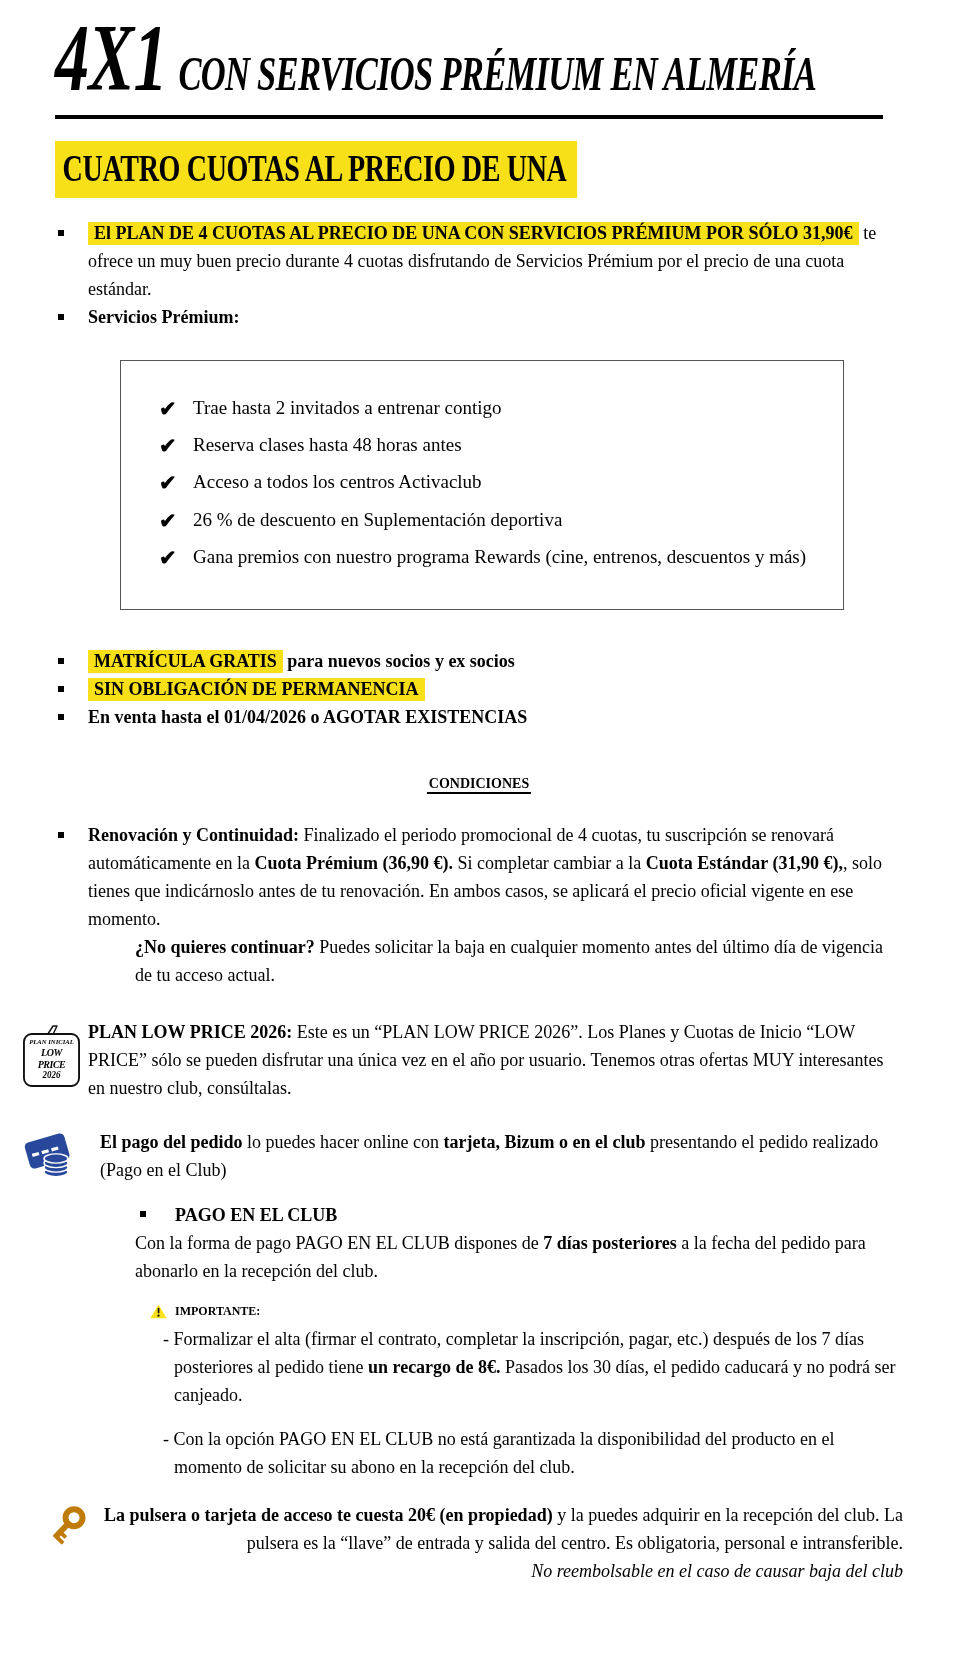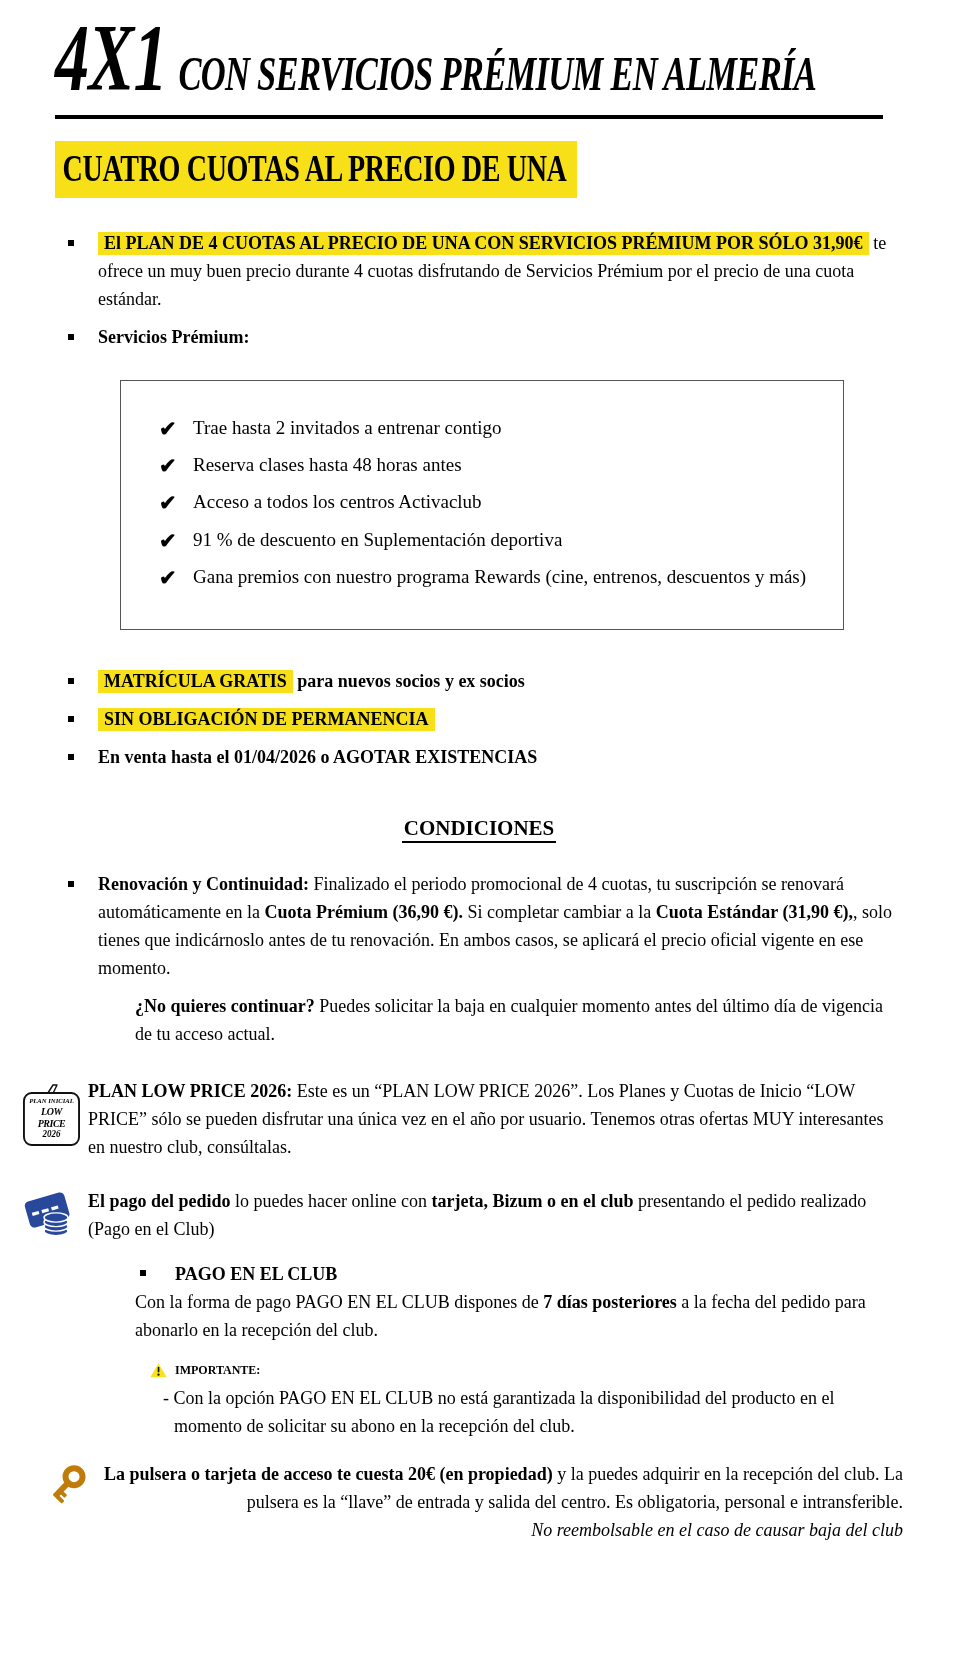--- a/index.html
+++ b/index.html
@@ -27,38 +27,38 @@
     margin-bottom:22px;
   }
 
   
   .body-txt{font-size:18px;line-height:1.55;}
   b{font-weight:bold;}
   .hl{background:#F7E017;font-weight:bold;padding:1px 6px 2px 6px;}
   .it{font-style:italic;}
 
   ul.main{list-style:none;margin:0;padding:0;}
-  li.mb{position:relative;padding-left:33px;margin:10px;}
+  li.mb{position:relative;padding-left:33px;margin:0;}
   li.mb::before{content:"";position:absolute;left:3px;top:10px;width:6px;height:6px;background:#000;}
 
   .gap22{margin-bottom:22px;} .gap20{margin-bottom:20px;} .gap30{margin-bottom:30px;}
   .gap16{margin-bottom:16px;} .gap26{margin-bottom:26px;} .gap34{margin-bottom:34px;text-align:right;}
-  .gap14{margin-bottom:14px;}
+  .gap14{margin-bottom:14px;gap:12px;}
 
   
   .svc-box{
     margin:28px 0 38px 65px;width:660px;border:1.5px solid #555;
     padding:30px 24px 32px 38px;
   }
   .svc-item{display:flex;font-size:19px;line-height:1.78;}
   .check{width:34px;font-size:21px;font-weight:bold;flex:0 0 34px;}
 
   
   .cond-head{
-    text-align:center;font-size:21px;font-weight:bold;margin:44px 0 30px 0;
+    text-align:center;font-size:14px;font-weight:bold;margin:44px 0 30px 0;
   }
   .cond-head span{border-bottom:2.5px solid #000;padding:0 2px 1px 2px;}
 
   .indent1{margin-left:80px;}
 
   
   .icon-row{display:flex;margin-left:-32px;}
   .icon-col{flex:0 0 65px;padding-top:2px;}
   .icon-txt{flex:1;}
 
@@ -118,21 +118,21 @@
     <div class="svc-item">
       <span class="check">✔</span>
       <span>Reserva clases hasta 48 horas antes</span>
     </div>
     <div class="svc-item">
       <span class="check">✔</span>
       <span>Acceso a todos los centros Activaclub</span>
     </div>
     <div class="svc-item">
       <span class="check">✔</span>
-      <span>91 % de descuento en Suplementación deportiva</span>
+      <span>26 % de descuento en Suplementación deportiva</span>
     </div>
     <div class="svc-item">
       <span class="check">✔</span>
       <span>Gana premios con nuestro programa Rewards (cine, entrenos, descuentos y más)</span>
     </div>
   </div>
 
   <ul class="main body-txt">
     <li class="mb gap20">
       <span class="hl">MATRÍCULA GRATIS</span>
@@ -225,20 +225,25 @@
   
   <div class="imp-block body-txt gap20">
     <div class="imp-head">
       <svg width="17" height="16" viewBox="0 0 36 32">
         <path d="M18 2 L34.5 29.5 Q35.8 31.5 33 31.5 L3 31.5 Q0.2 31.5 1.5 29.5 Z" fill="#F9E21B"></path>
         <rect x="16.3" y="9" width="3.6" height="12" rx="1.8" fill="#111"></rect>
         <circle cx="18" cy="26" r="2.4" fill="#111"></circle>
       </svg>
       <span>IMPORTANTE:</span>
     </div>
+    <div class="imp-item">
+      <span>- Formalizar el alta (firmar el contrato, completar la inscripción, pagar, etc.) después de los 7 días posteriores al pedido tiene</span>
+      <b>un recargo de 8€.</b>
+      <span>Pasados los 30 días, el pedido caducará y no podrá ser canjeado.</span>
+    </div>
     <div class="imp-item">- Con la opción PAGO EN EL CLUB no está garantizada la disponibilidad del producto en el momento de solicitar su abono en la recepción del club.</div>
   </div>
 
   
   <div class="icon-row body-txt gap34">
     <div class="icon-col">
       <svg width="46" height="46" viewBox="0 0 46 46">
         <g transform="rotate(44 23 23)" fill="#C07C0A">
           <circle cx="23" cy="10" r="8.5" fill="none" stroke="#C07C0A" stroke-width="6"></circle>
           <rect x="20" y="17" width="6" height="21" rx="1.5"></rect>

